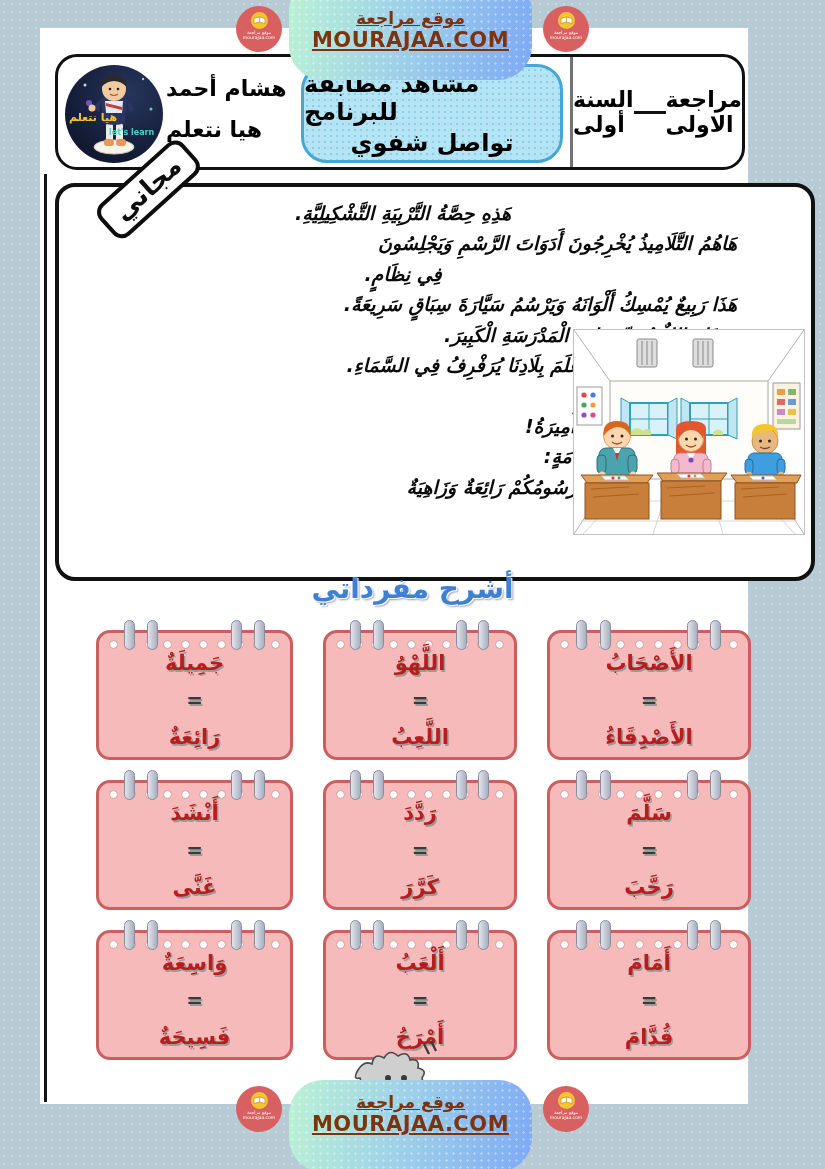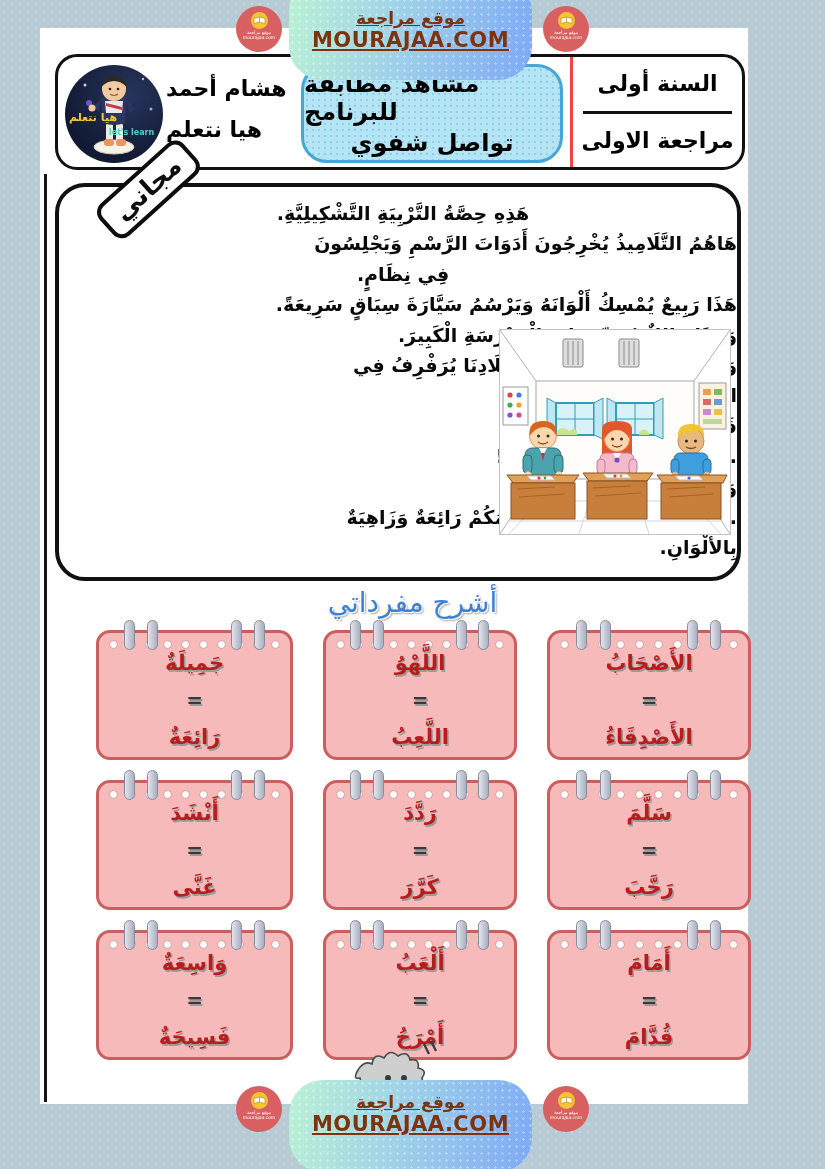--- a/index.html
+++ b/index.html
@@ -38,22 +38,22 @@
   .badge .bk svg { position:absolute; left:2px; top:4px; }
   .badge .t { font-size:4.5px; color:#fff; line-height:1.2; }
 
   
   .header-box {
     position:absolute; left:55px; top:54px; width:690px; height:116px;
     border:3px solid #111; border-radius:22px; background:#fff;
   }
   .hcell-right {
     position:absolute; right:0; top:0; width:172px; height:100%;
-    border-left:3px solid #ef4444; border-top-right-radius:19px; border-bottom-right-radius:19px;
-    display:flex; flex-direction:column; justify-content:space-evenly; align-items:center;
+    border-left:3px solid #737373; border-top-right-radius:19px; border-bottom-right-radius:19px;
+    display:flex; flex-direction:row; justify-content:space-evenly; align-items:center;
   }
   .grade-line { width:88%; height:0; border-bottom:3px solid #111; }
   .htxt { font-size:22px; font-weight:bold; color:#000; }
   .blue-pill {
     position:absolute; left:243px; top:7px; width:262px; height:99px;
     background-color:#b5e4f4;
     background-image:radial-gradient(#8ecfe8 1px, transparent 1.2px);
     background-size:6px 6px;
     border:3px solid #46a7d6; border-radius:26px;
     display:flex; flex-direction:column; justify-content:space-evenly; align-items:center;
@@ -72,35 +72,35 @@
   .stamp {
     position:absolute; left:92px; top:168px; z-index:3;
     transform:rotate(-42deg);
     border:4px solid #0d0d0d; border-radius:12px; background:#fff;
     padding:1px 12px 4px 12px;
     font-size:26px; font-weight:bold; color:#0d0d0d; direction:rtl;
   }
 
   
   .text-box {
-    position:absolute; left:55px; top:183px; width:686px; height:398px;
-    border:4px solid #111; border-radius:30px; background:#fff;
+    position:absolute; left:55px; top:183px; width:760px; height:398px;
+    border:4px solid #111; border-radius:20px; background:#fff;font-style:italic;
   }
   .passage { position:absolute; left:10px; top:11px; width:668px; direction:rtl; }
   .pl { font-size:19px; font-weight:bold; color:#0a0a0a; line-height:1.6; text-align:right; }
   .pl.center { text-align:center; }
   .pl.nr { margin-left:238px; }
   .illus {
     position:absolute; right:6px; top:142px; width:232px; height:206px;
   }
 
   
   .vocab-title {
-    position:absolute; left:0; top:586px; width:825px; text-align:center;
-    font-size:28px; font-weight:normal; color:#3f7fd4; direction:rtl;
+    position:absolute; left:0; top:572px; width:825px; text-align:center;
+    font-size:28px; font-weight:bold; color:#3f7fd4; direction:rtl;
     text-shadow:1px 1px 0 #ffffff, 2px 2px 2px rgba(60,60,60,.45);
   }
   .cards {
     position:absolute; left:88px; top:630px; width:663px;
     display:grid; grid-template-columns:204px 194px 197px;
     column-gap:30px; row-gap:20px; direction:rtl;
   }
   .card {
     position:relative; height:130px;
     background:#f6baba; border:3px solid #cb5f5f; border-radius:14px;

